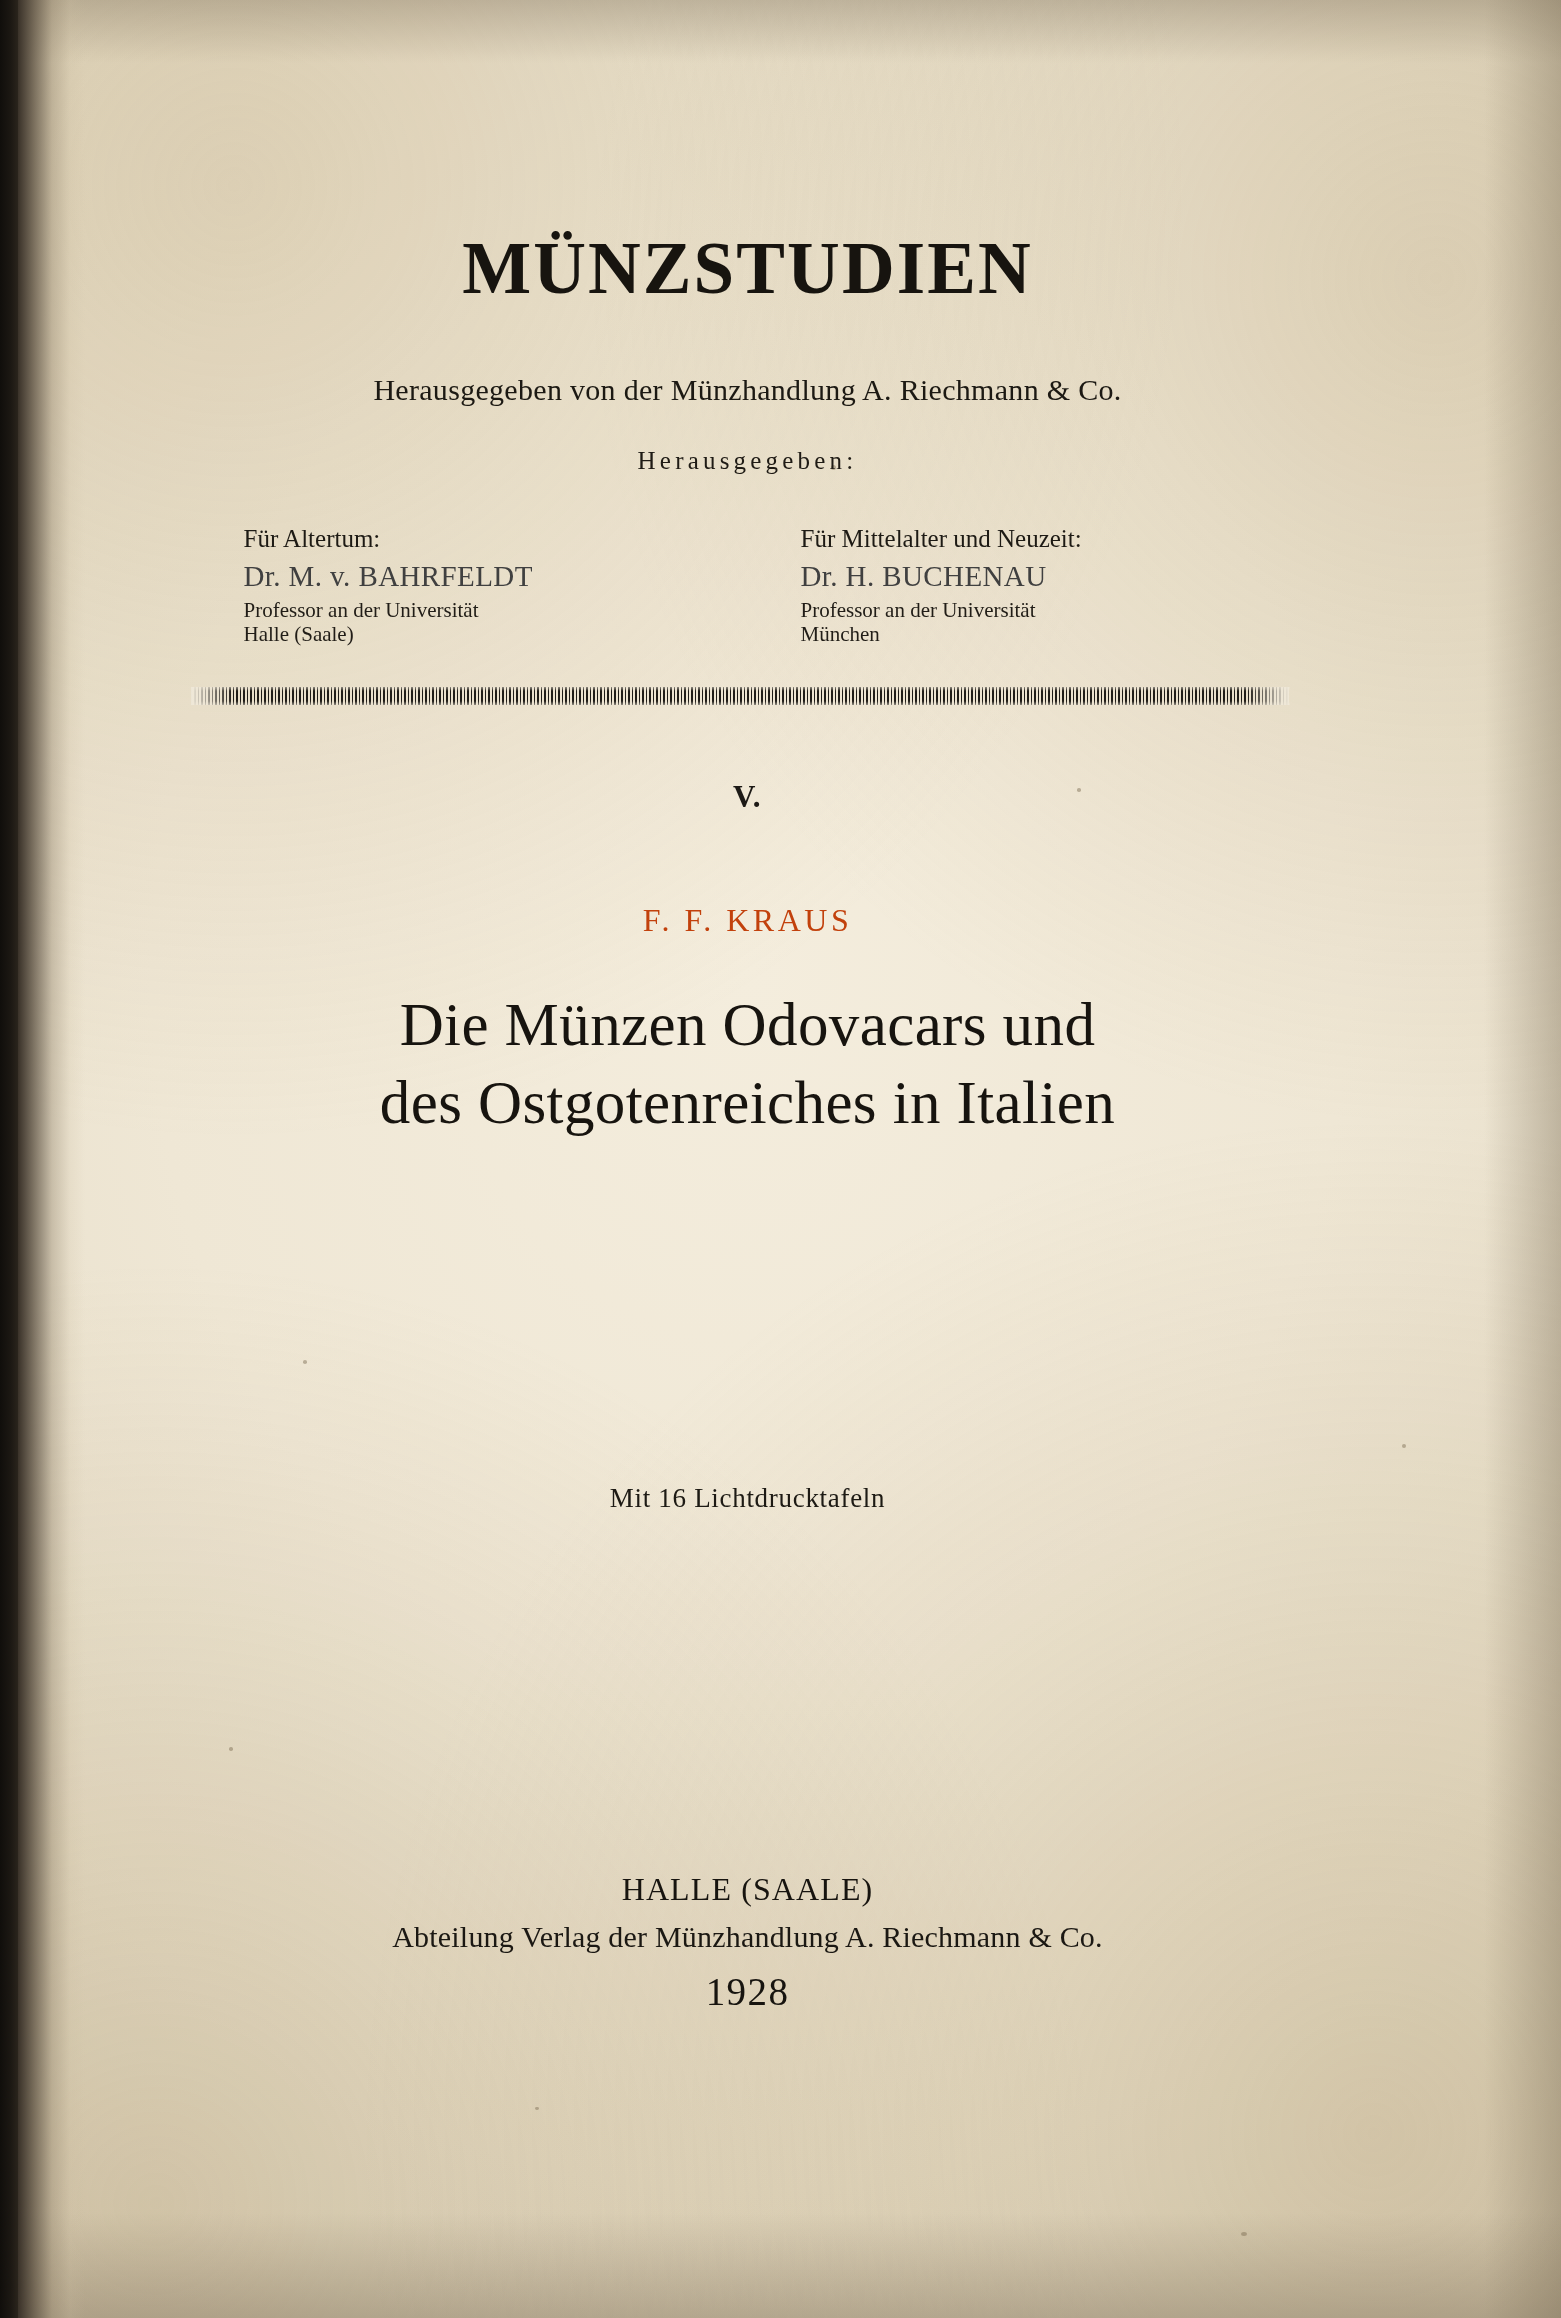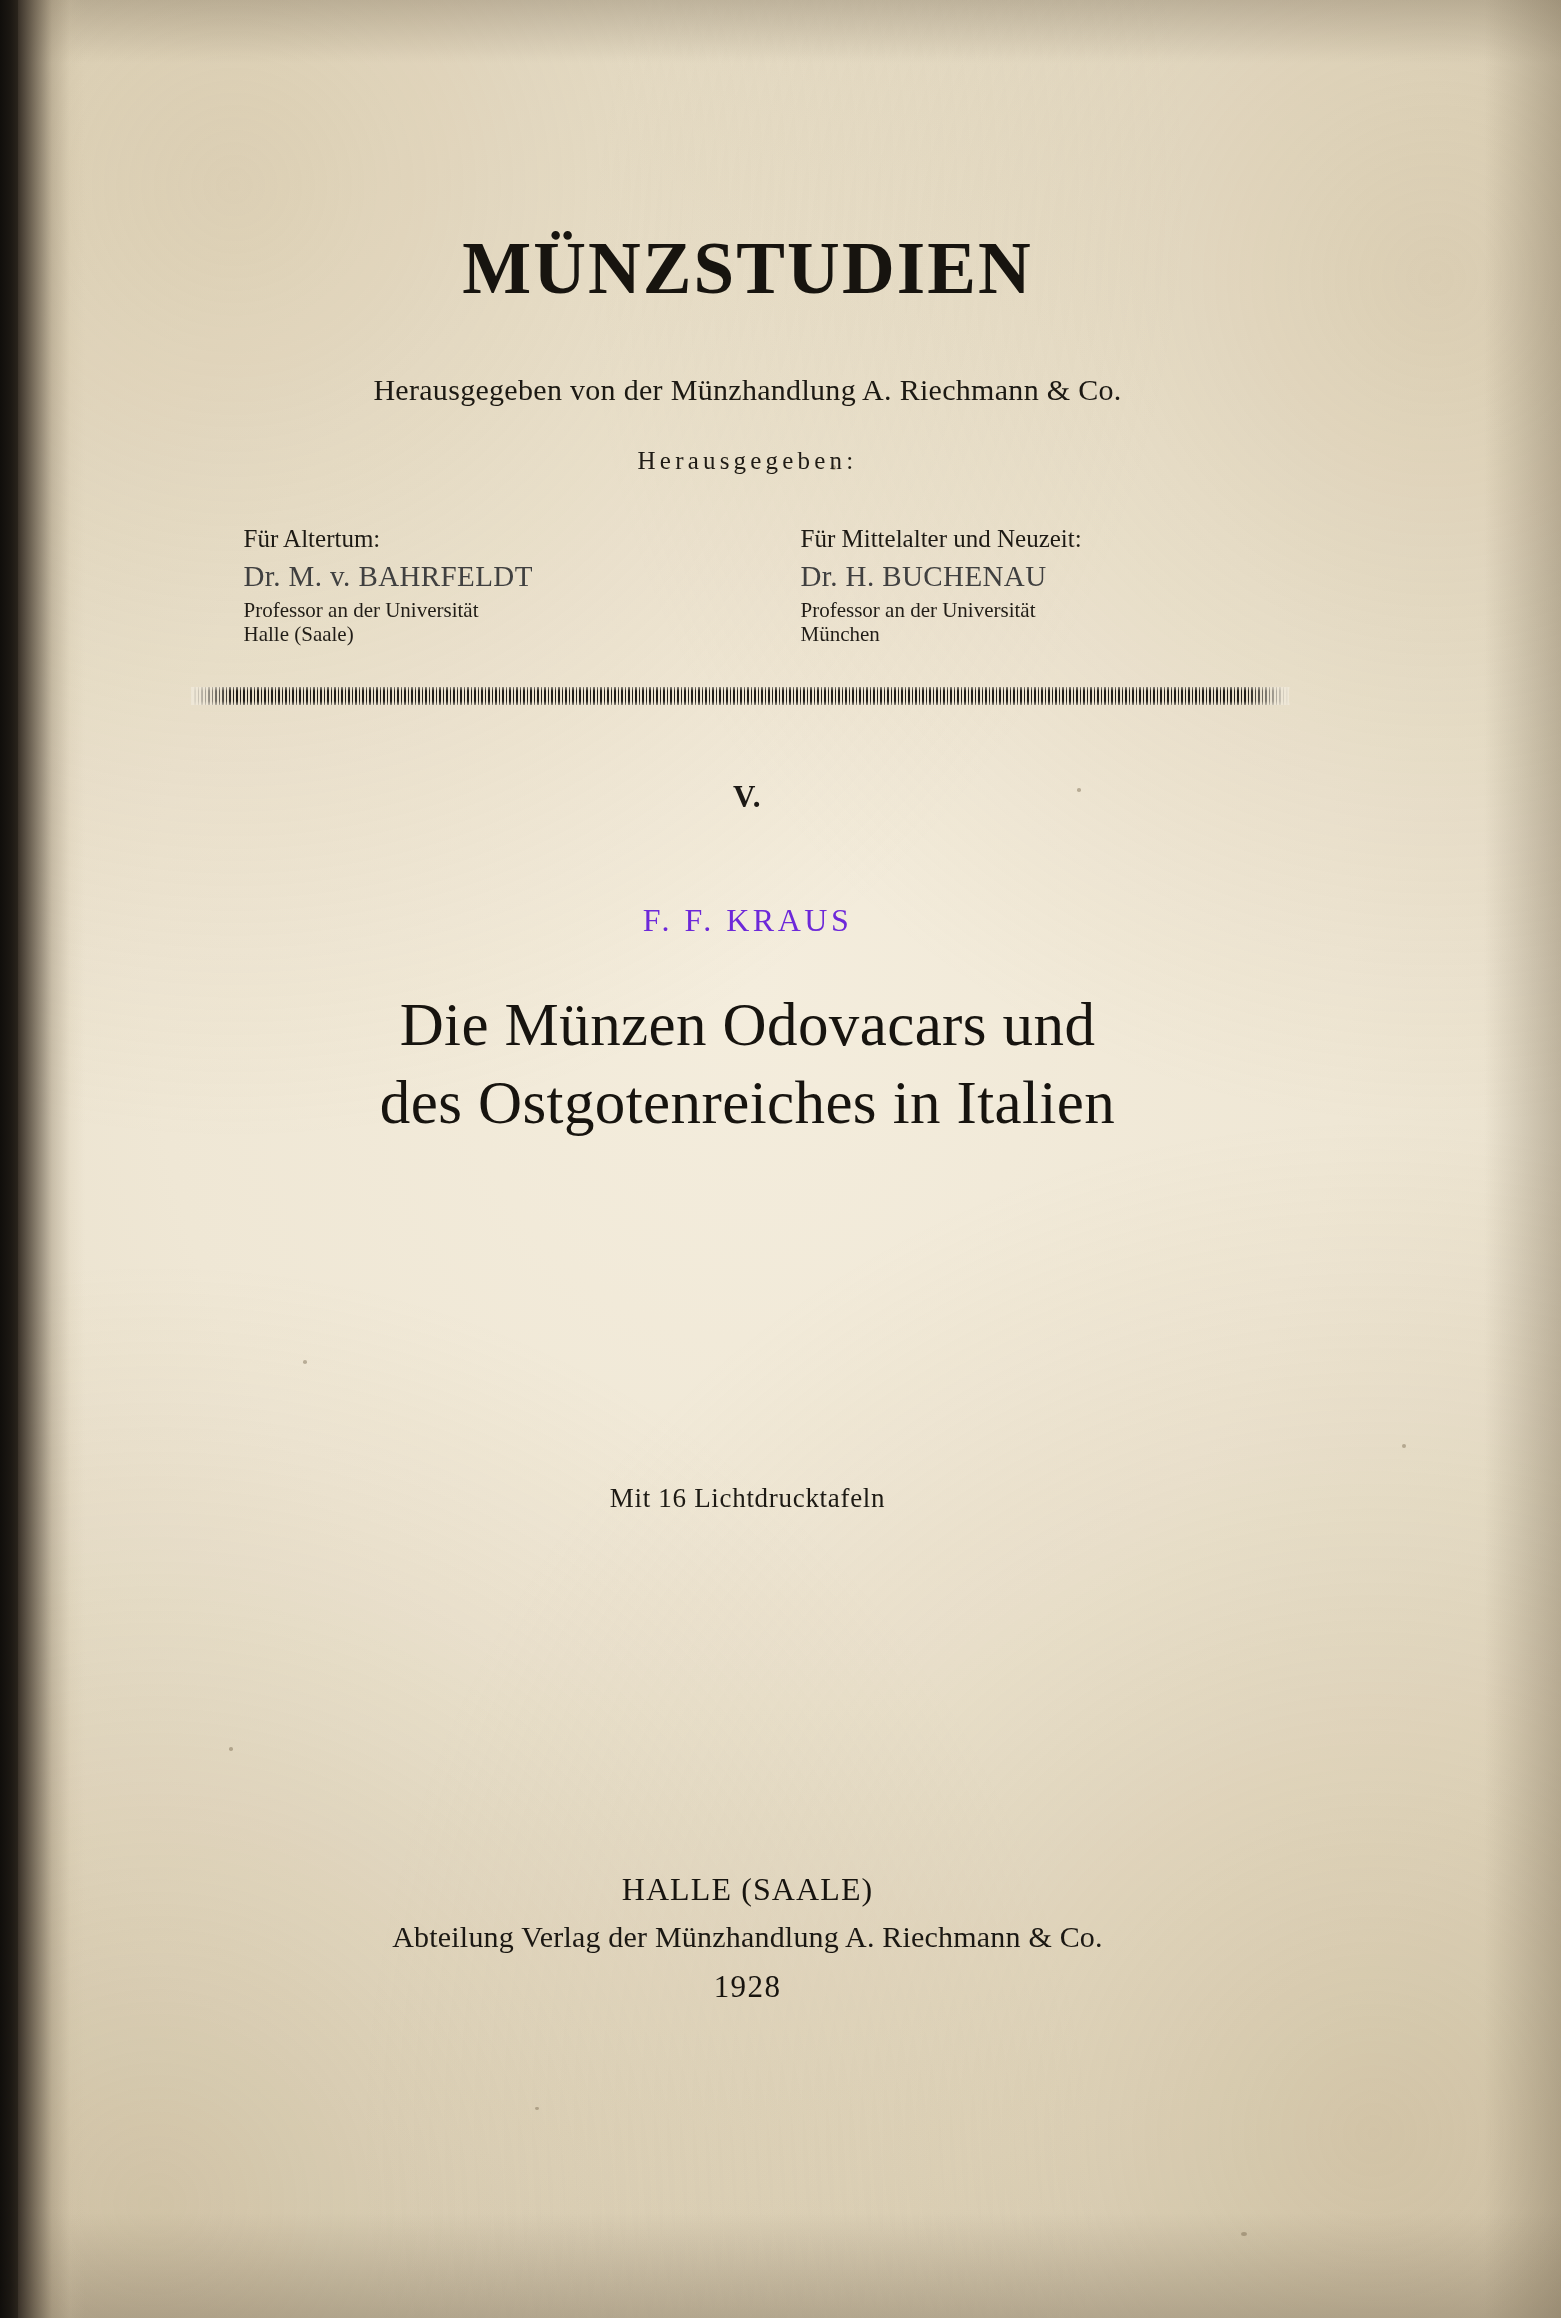--- a/index.html
+++ b/index.html
@@ -170,21 +170,21 @@
   .volume-number {
     top: 779px;
     font-size: 31px;
     font-weight: 700;
     letter-spacing: 1.4px;
   }
   .author {
     top: 902px;
     font-size: 32px;
     letter-spacing: 3.5px;
-    color: #6d28d9;
+    color: #c2410c;
   }
   .work-title {
     top: 986px;
     font-size: 61px;
     line-height: 1.28;
     letter-spacing: 0.4px;
     color: #17140f;
   }
   .plates-note {
     top: 1483px;
@@ -200,21 +200,21 @@
     color: #17140f;
   }
   .imprint-pub {
     top: 1920px;
     font-size: 30px;
     letter-spacing: 0.2px;
     color: #1b1813;
   }
   .imprint-year {
     top: 1969px;
-    font-size: 31px;
+    font-size: 39px;
     letter-spacing: 1.4px;
     color: #17140f;
   }
 </style>
 </head>
 <body>
 
 <div class="page">
 
   <div class="paper-base"></div>

